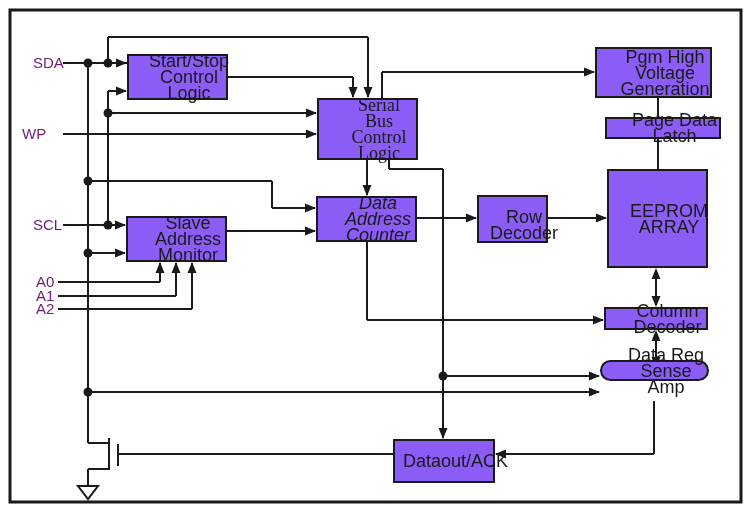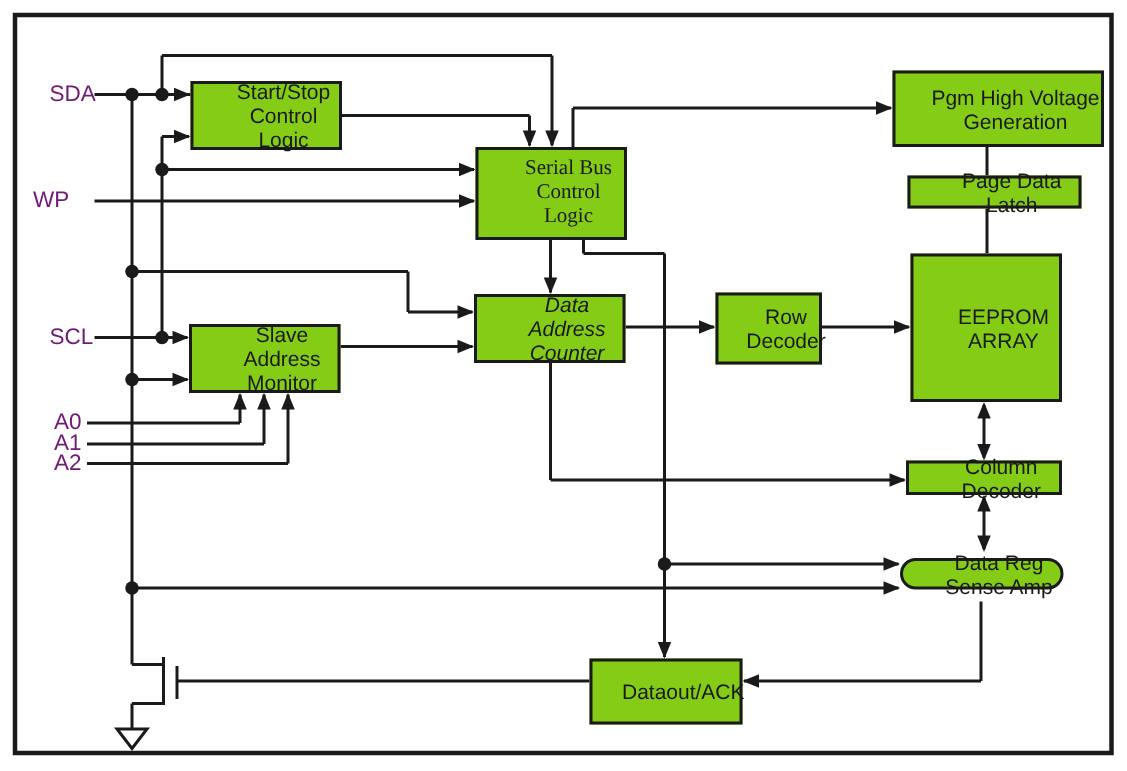--- a/index.html
+++ b/index.html
@@ -2,23 +2,23 @@
 <html><head>
 <meta charset="utf-8">
 <style>
   html,body{margin:0;padding:0;background:#ffffff;}
   #stage{
     position:relative;width:751px;height:514px;background:#ffffff;
     font-family:"Liberation Sans","DejaVu Sans",sans-serif;overflow:hidden;
   }
   #wire-layer{position:absolute;left:0;top:0;}
   .dbox{
-    position:absolute;background:#84cc16;border:2px solid #1a1a1a;
+    position:absolute;background:#8b5cf6;border:2px solid #1a1a1a;
     display:flex;align-items:center;justify-content:center;text-align:center;
-    font-size:14px;line-height:16px;color:#1a1a1a;box-sizing:border-box;padding-left:23px;
+    font-size:18px;line-height:16px;color:#1a1a1a;box-sizing:border-box;padding-left:23px;
   }
   .pinlabel{
     position:absolute;font-size:15px;color:#701a75;line-height:18px;
     white-space:nowrap;
   }
 </style>
 </head>
 <body>
 
 <div id="stage">
@@ -107,42 +107,42 @@
       <circle cx="443" cy="376" r="4.5" fill="#1a1a1a"></circle>
       <polygon points="78,486 98,486 88,499" fill="#ffffff" stroke="#1a1a1a" stroke-width="2"></polygon>
     </svg>
   <div id="box-layer">
       <div class="dbox" style="left: 127px; top: 54px; width: 101px; height: 46px;">
         <div>Start/Stop<br>Control Logic</div>
       </div>
       <div class="dbox" style="left: 317px; top: 98px; width: 101px; height: 62px; font-family: Liberation Serif, serif;">
         <div>Serial Bus<br>Control Logic</div>
       </div>
-      <div class="dbox" style="left: 595px; top: 47px; width: 141px; height: 51px;">
+      <div class="dbox" style="left: 595px; top: 47px; width: 117px; height: 51px;">
         <div>Pgm High Voltage<br>Generation</div>
       </div>
       <div class="dbox" style="left: 605px; top: 117px; width: 116px; height: 22px;">
         <div>Page Data Latch</div>
       </div>
       <div class="dbox" style="left: 607px; top: 169px; width: 101px; height: 99px; text-align: center;">
         <div>EEPROM<br>ARRAY</div>
       </div>
-      <div class="dbox" style="left: 477px; top: 195px; width: 71px; height: 48px;">
+      <div class="dbox" style="left: 477px; top: 195px; width: 71px; height: 48px; align-items: flex-end;">
         <div>Row<br>Decoder</div>
       </div>
       <div class="dbox" style="left: 316px; top: 196px; width: 101px; height: 46px; font-style: italic;">
         <div>Data Address<br>Counter</div>
       </div>
       <div class="dbox" style="left: 126px; top: 216px; width: 101px; height: 46px;">
         <div>Slave Address<br>Monitor</div>
       </div>
       <div class="dbox" style="left: 604px; top: 307px; width: 104px; height: 23px;">
         <div>Column Decoder</div>
       </div>
-      <div class="dbox" style="left: 600px; top: 372px; width: 109px; height: 21px; border-radius: 12px;">
+      <div class="dbox" style="left: 600px; top: 360px; width: 109px; height: 21px; border-radius: 12px;">
         <div>Data Reg<br>Sense Amp</div>
       </div>
       <div class="dbox" style="left: 393px; top: 439px; width: 102px; height: 44px;">
         <div>Dataout/ACK</div>
       </div>
       <div class="pinlabel" style="left: 33px; top: 54px;">SDA</div>
       <div class="pinlabel" style="left: 22px; top: 125px;">WP</div>
       <div class="pinlabel" style="left: 33px; top: 216px;">SCL</div>
       <div class="pinlabel" style="left: 36px; top: 273px;">A0</div>
       <div class="pinlabel" style="left: 36px; top: 287px;">A1</div>

